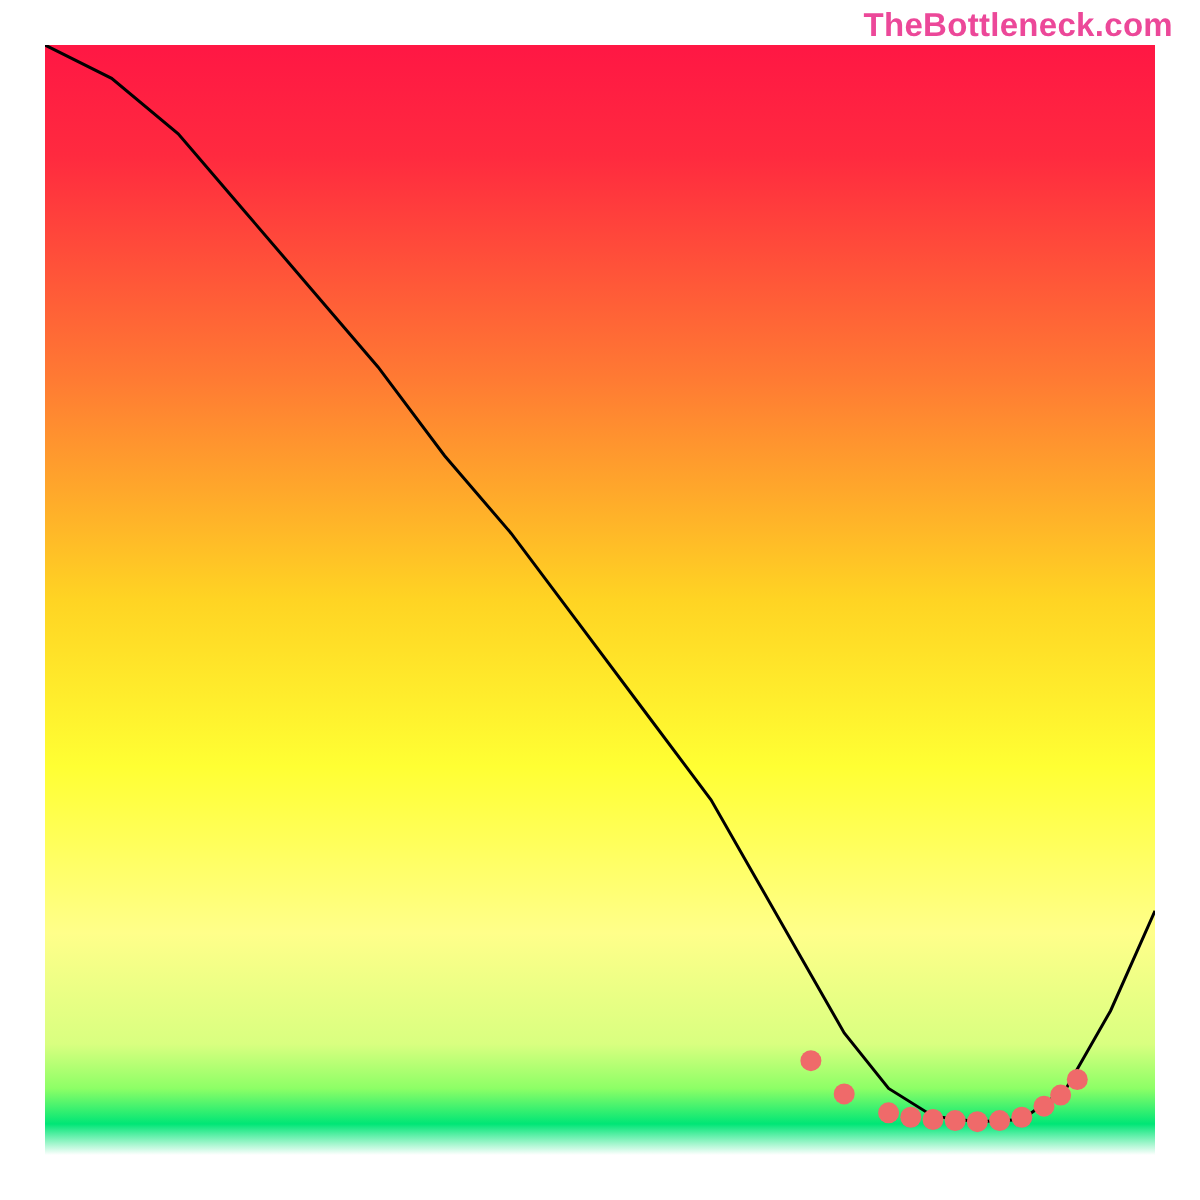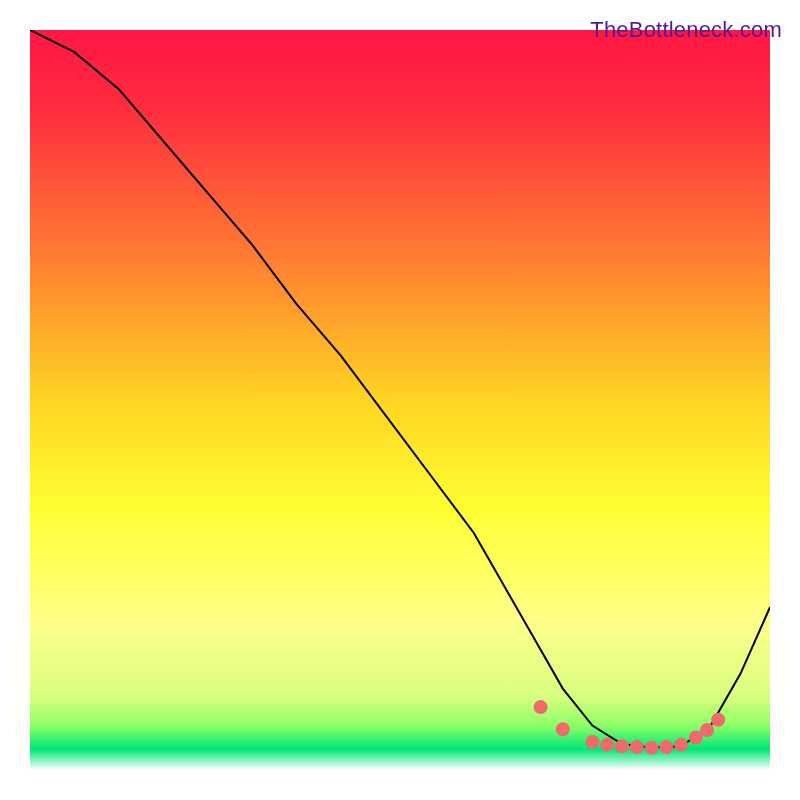--- a/index.html
+++ b/index.html
@@ -12,25 +12,25 @@
     overflow: hidden;
   }
   .frame {
     position: relative;
     width: 800px;
     height: 800px;
     box-sizing: border-box;
   }
   .watermark {
     position: absolute;
-    top: 17px;
+    top: 4px;
     right: 18px;
     font-size: 22px;
-    font-weight: 400;
-    color: #4c1d95;
+    font-weight: 700;
+    color: #ec4899;
     letter-spacing: 0.2px;
     z-index: 10;
   }
   .plot-wrap {
     position: absolute;
     left: 30px;
     top: 30px;
     width: 740px;
     height: 740px;
   }

